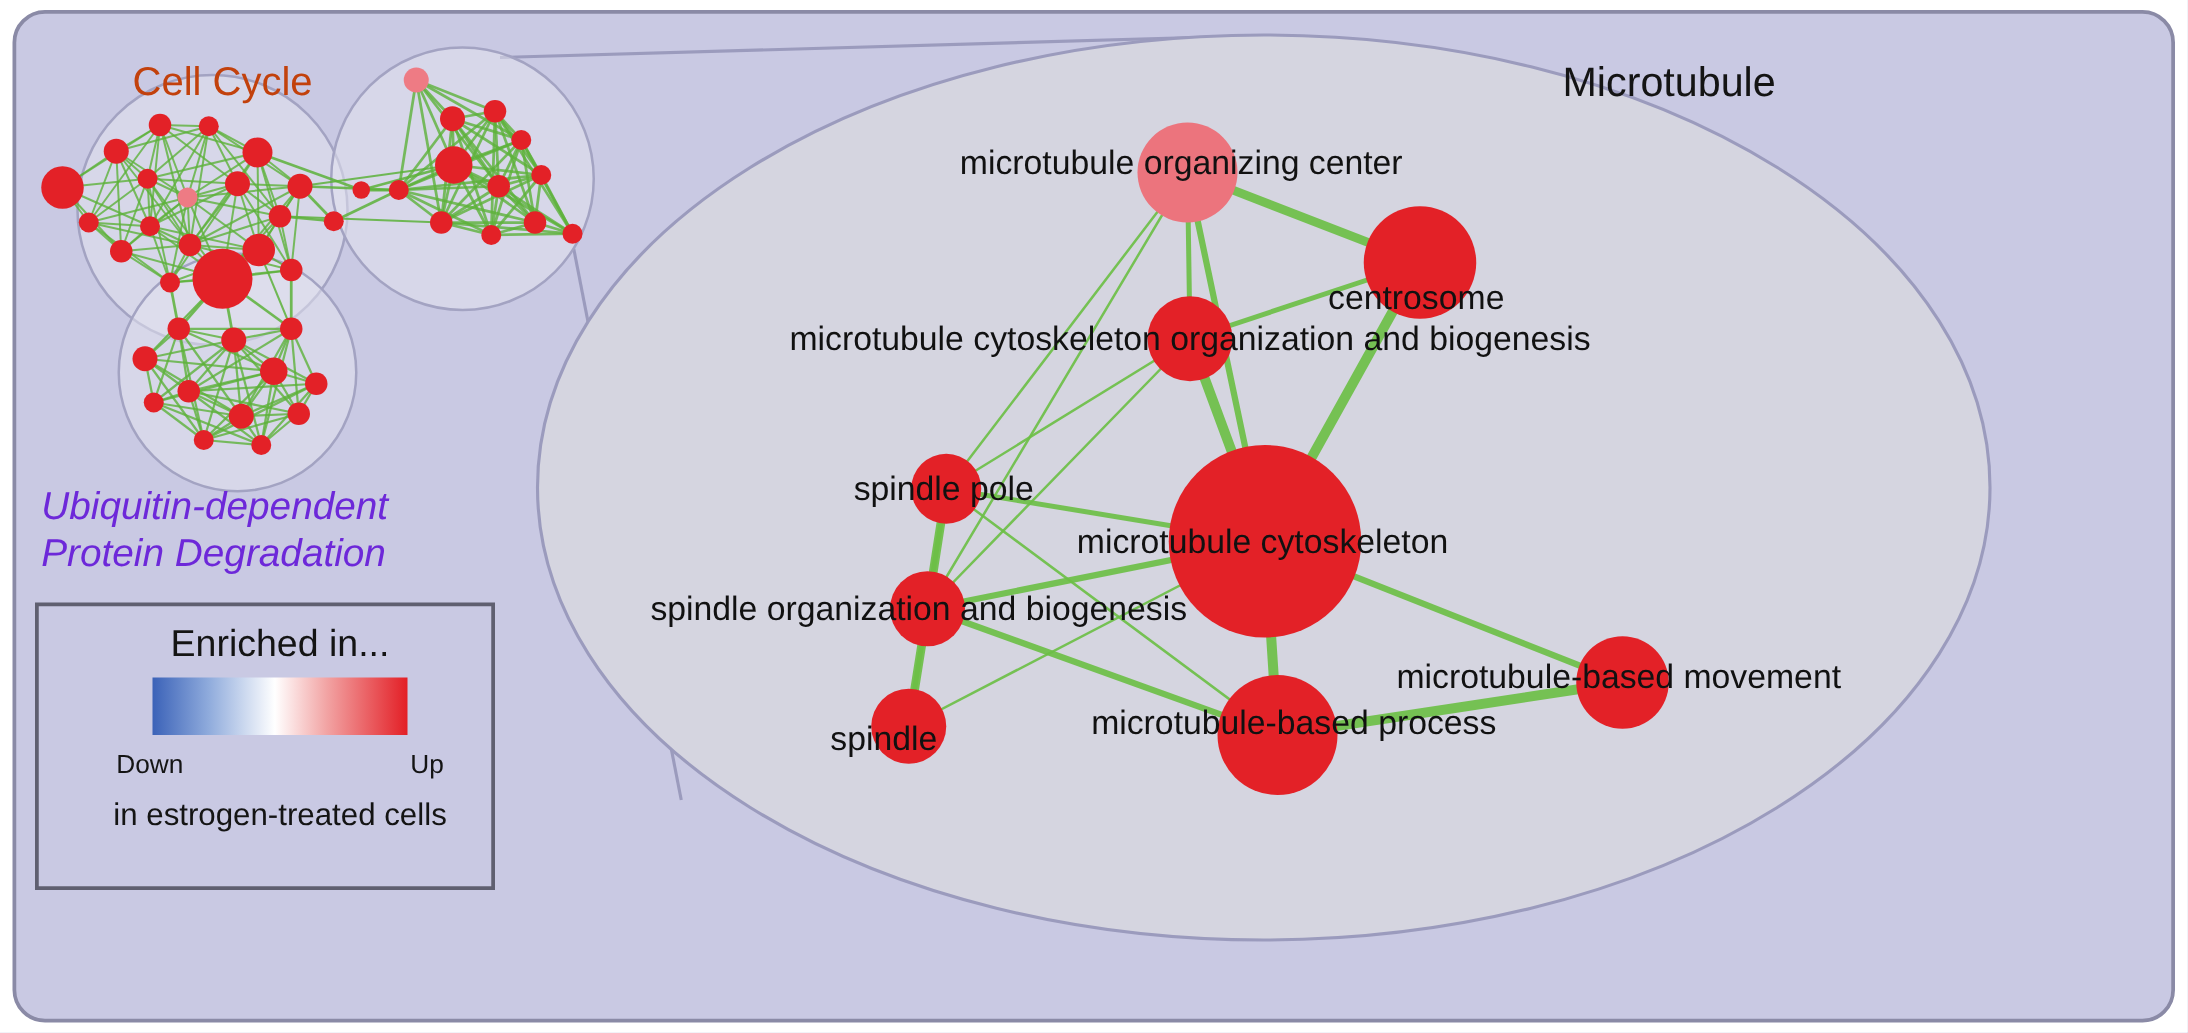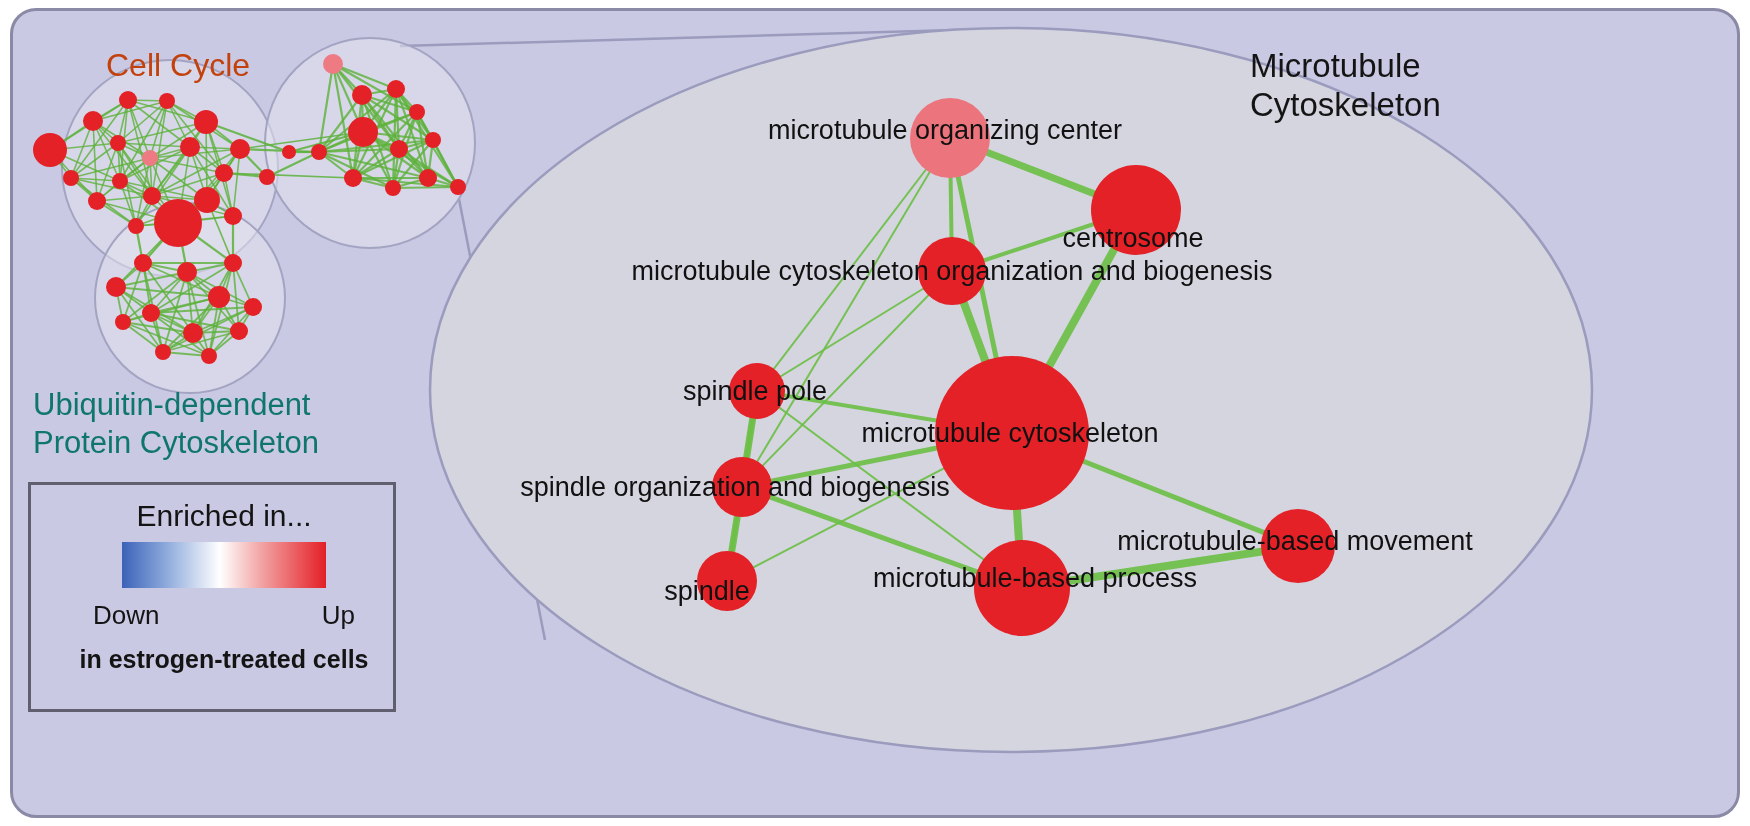--- a/index.html
+++ b/index.html
@@ -11,22 +11,22 @@
   .title-gray { position:absolute; color:#8d8d8f; }
   .cell-cycle { left:106px; top:47px; font-size:32px; }
   .ubiq { left:33px; top:386px; font-size:31px; line-height:38px; }
   .micro-title { position:absolute; left:1250px; top:46px; width:270px; text-align:left;
                  color:#141414; font-size:33px; line-height:39px; }
   .legend { position:absolute; left:28px; top:482px; width:368px; height:230px;
             border:3px solid #5f5f70; text-align:center; color:#141414;padding-left:24px; }
   .legend-title { margin-top:14px; font-size:30px; }
   .legend-bar { width:204px; height:46px; margin:9px auto 6px auto; }
   .legend-downup { width:262px; margin:12px auto; display:flex; justify-content:space-between;
-                   font-size:26px; }
-  .legend-sub { margin-top:7px; font-size:25px; line-height:32px;font-weight:bold; }
+                   font-size:21px; }
+  .legend-sub { margin-top:7px; font-size:25px; line-height:32px; }
 </style>
 </head>
 <body>
 
 <div class="canvas">
   <div class="figure" style="background: rgb(201, 201, 227); border-color: rgb(138, 138, 166);"></div>
 
   <svg class="net" width="1750" height="826" viewBox="0 0 1750 826">
       <line x1="400" y1="46" x2="955" y2="30" stroke="#9b9bbd" stroke-width="2.5"></line>
       <line x1="459" y1="199" x2="545" y2="640" stroke="#9b9bbd" stroke-width="2.5"></line>
@@ -340,28 +340,27 @@
       <text x="755" y="391" text-anchor="middle" dominant-baseline="central" font-size="27" fill="#111111" font-family="&quot;Liberation Sans&quot;, sans-serif">spindle pole</text>
       <text x="1010" y="433" text-anchor="middle" dominant-baseline="central" font-size="27" fill="#111111" font-family="&quot;Liberation Sans&quot;, sans-serif">microtubule cytoskeleton</text>
       <text x="735" y="487" text-anchor="middle" dominant-baseline="central" font-size="27" fill="#111111" font-family="&quot;Liberation Sans&quot;, sans-serif">spindle organization and biogenesis</text>
       <text x="1295" y="541" text-anchor="middle" dominant-baseline="central" font-size="27" fill="#111111" font-family="&quot;Liberation Sans&quot;, sans-serif">microtubule-based movement</text>
       <text x="1035" y="578" text-anchor="middle" dominant-baseline="central" font-size="27" fill="#111111" font-family="&quot;Liberation Sans&quot;, sans-serif">microtubule-based process</text>
       <text x="707" y="591" text-anchor="middle" dominant-baseline="central" font-size="27" fill="#111111" font-family="&quot;Liberation Sans&quot;, sans-serif">spindle</text>
     </svg>
 
   <div class="title-gray cell-cycle" style="color: #c2410c;">Cell Cycle</div>
 
-  <div class="title-gray ubiq" style="color: #0f766e;">
+  <div class="title-gray ubiq" style="color: #6d28d9; font-style: italic;">
     <div>Ubiquitin-dependent</div>
-    <div>Protein Cytoskeleton</div>
+    <div>Protein Degradation</div>
   </div>
 
   <div class="micro-title">
     <div>Microtubule</div>
-    <div>Cytoskeleton</div>
   </div>
 
   <div class="legend">
     <div class="legend-title">Enriched in...</div>
     <div class="legend-bar" style="background: linear-gradient(90deg, rgb(59, 98, 184) 0%, rgb(143, 171, 220) 22%, rgb(255, 255, 255) 48%, rgb(242, 165, 165) 68%, rgb(227, 31, 38) 100%);"></div>
     <div class="legend-downup">
       <span>Down</span>
       <span>Up</span>
     </div>
     <div class="legend-sub">

